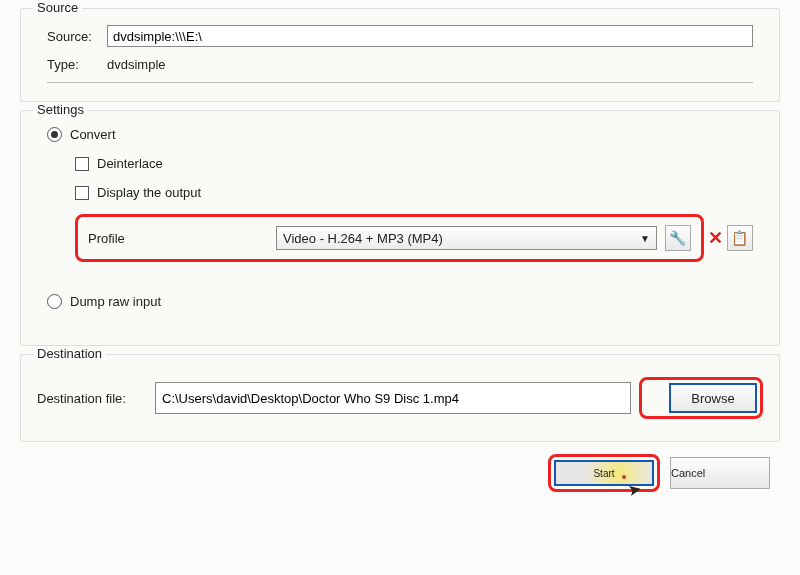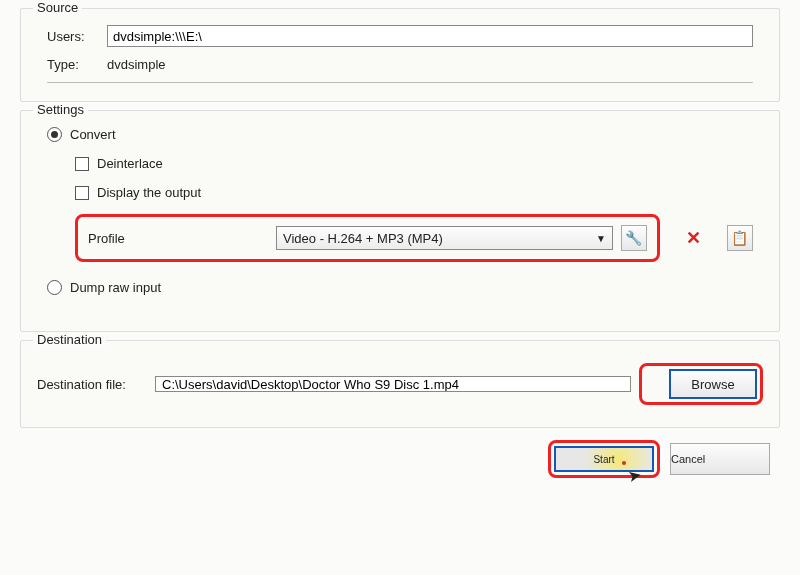--- a/index.html
+++ b/index.html
@@ -77,22 +77,22 @@
   }
   .check-box {
     width: 14px; height: 14px;
     border: 1px solid #555;
     background: #fff;
   }
   .indent { margin-left: 28px; }
   .profile-row {
     display: flex;
     align-items: center;
-    gap: 22px;
-    margin: 12px 0 18px 0;
+    gap: 0;
+    margin: 12px 0 32px 0;
   }
   .profile-highlight {
     border: 3px solid #e22;
     border-radius: 8px;
     padding: 8px 10px;
     display: flex;
     align-items: center;
     flex: 1;
     gap: 8px;
   }
@@ -122,21 +122,21 @@
   .dest-row {
     display: flex;
     align-items: center;
     gap: 8px;
   }
   .dest-label { width: 110px; }
   .dest-input {
     flex: 1;
     border: 1px solid #888;
     background: #fff;
-    height: 16px;
+    height: 32px;
     padding: 0 6px;
     font-size: 13px;
   }
   .browse-wrap {
     border: 3px solid #e22;
     border-radius: 8px;
     padding: 3px;
   }
   .browse-btn {
     border: 2px solid #1357b8;
@@ -186,21 +186,21 @@
     width:4px;height:4px;background:#c33;border-radius:50%;
     position:absolute; left:66px; top:13px;
   }
 </style>
 </head>
 <body>
 
 <div class="group">
   <span class="group-title">Source</span>
   <div class="row">
-    <span class="label">Users:</span>
+    <span class="label">Source:</span>
     <input class="text-input" value="dvdsimple:\\\E:\" style="">
   </div>
   <div class="row">
     <span class="label">Type:</span>
     <span class="plain-value">dvdsimple</span>
   </div>
   <hr class="hr">
 </div>
 
 <div class="group" style="padding-bottom:20px;">

